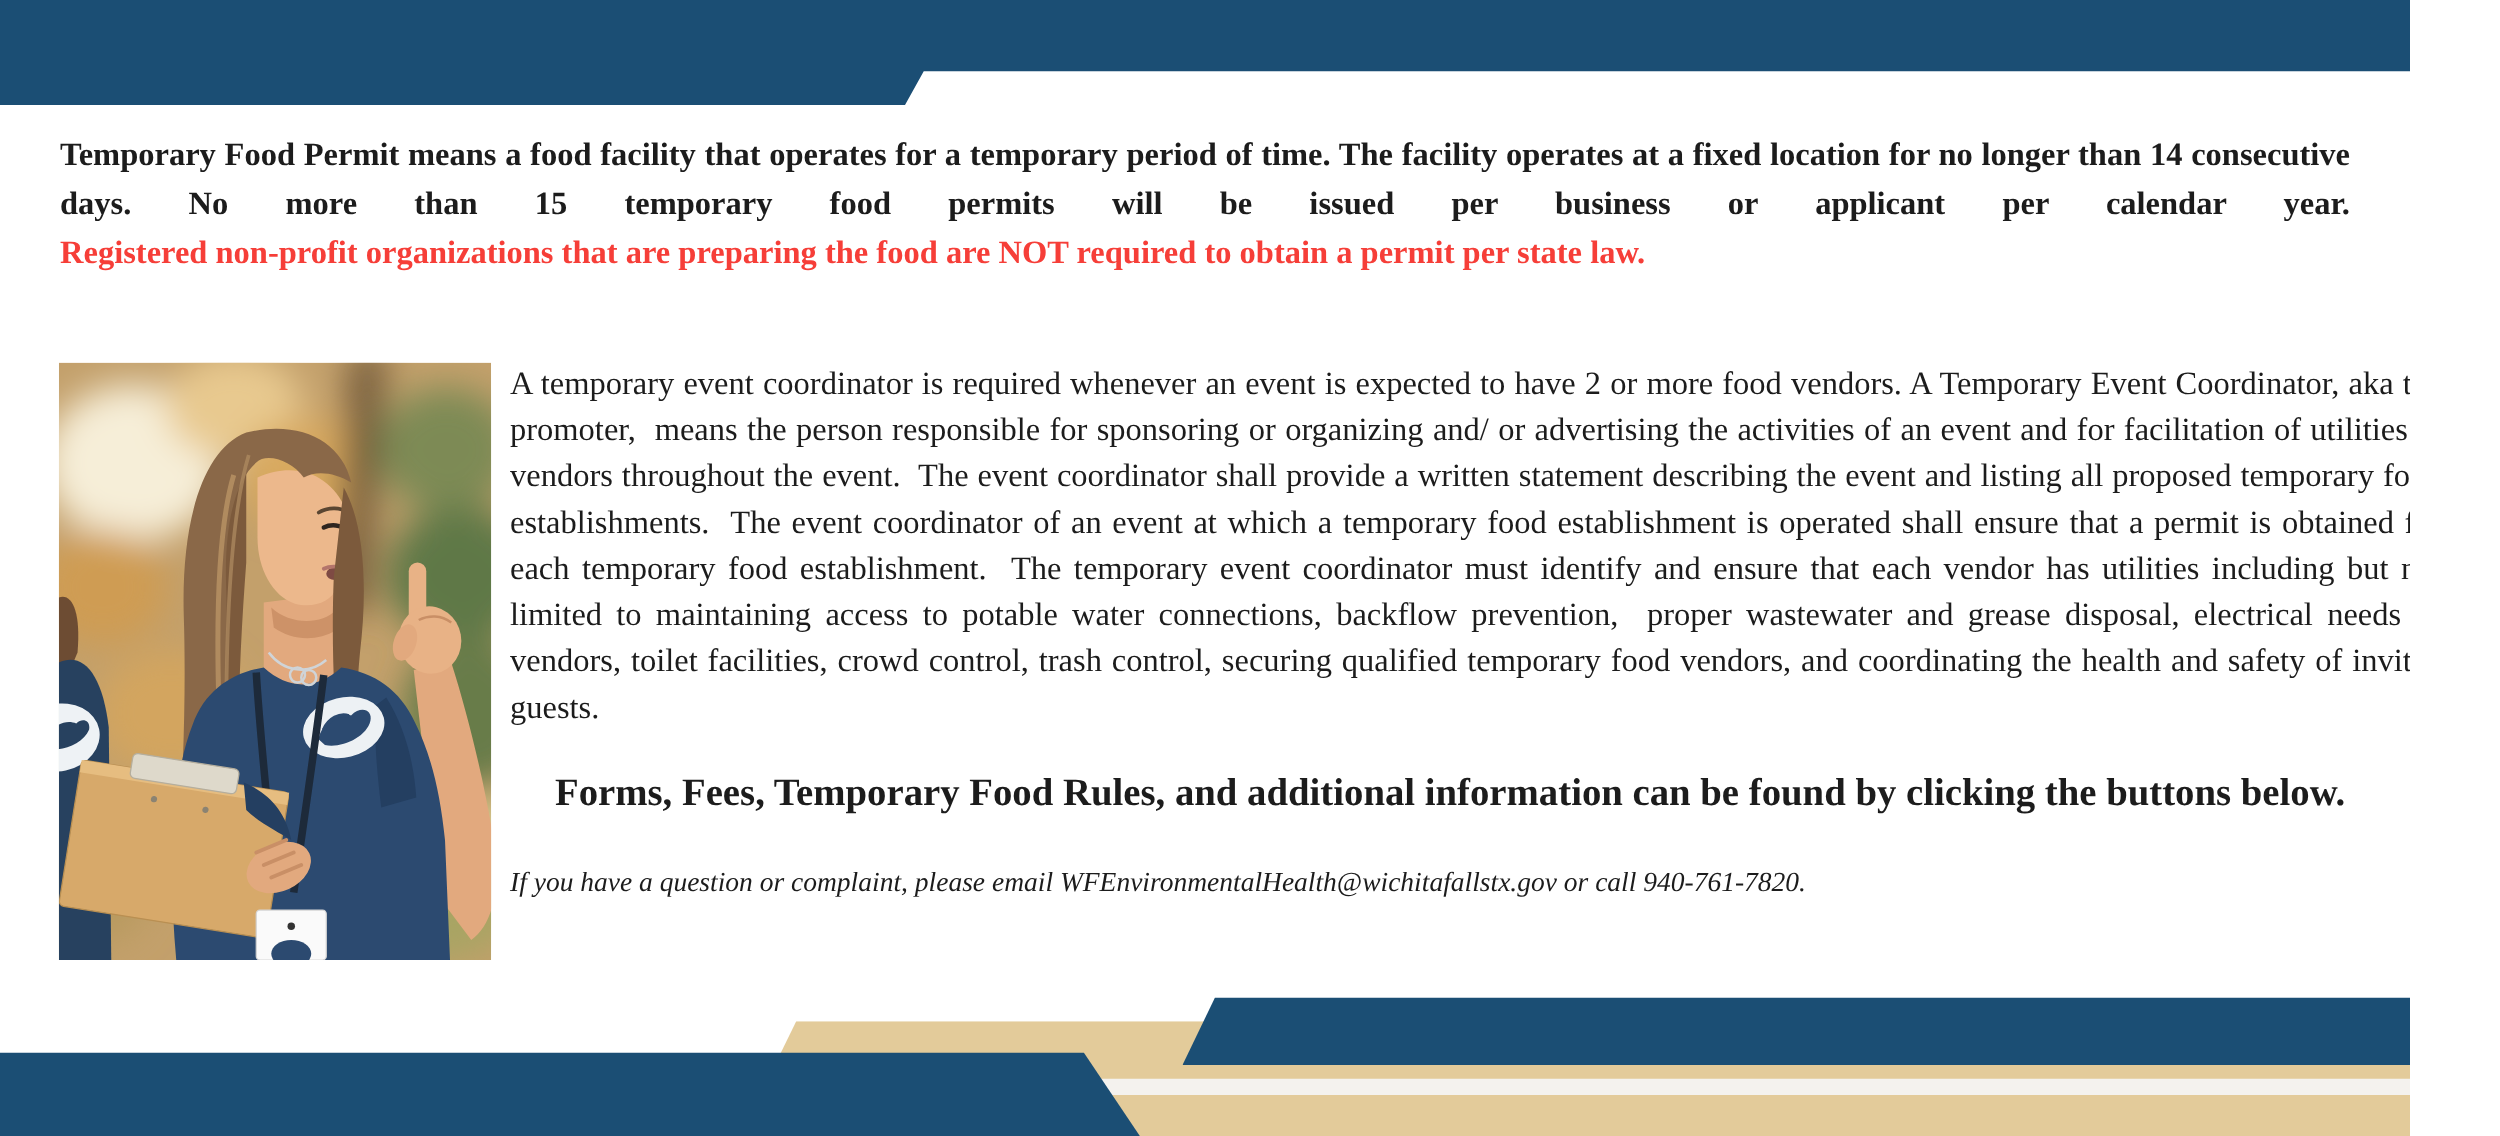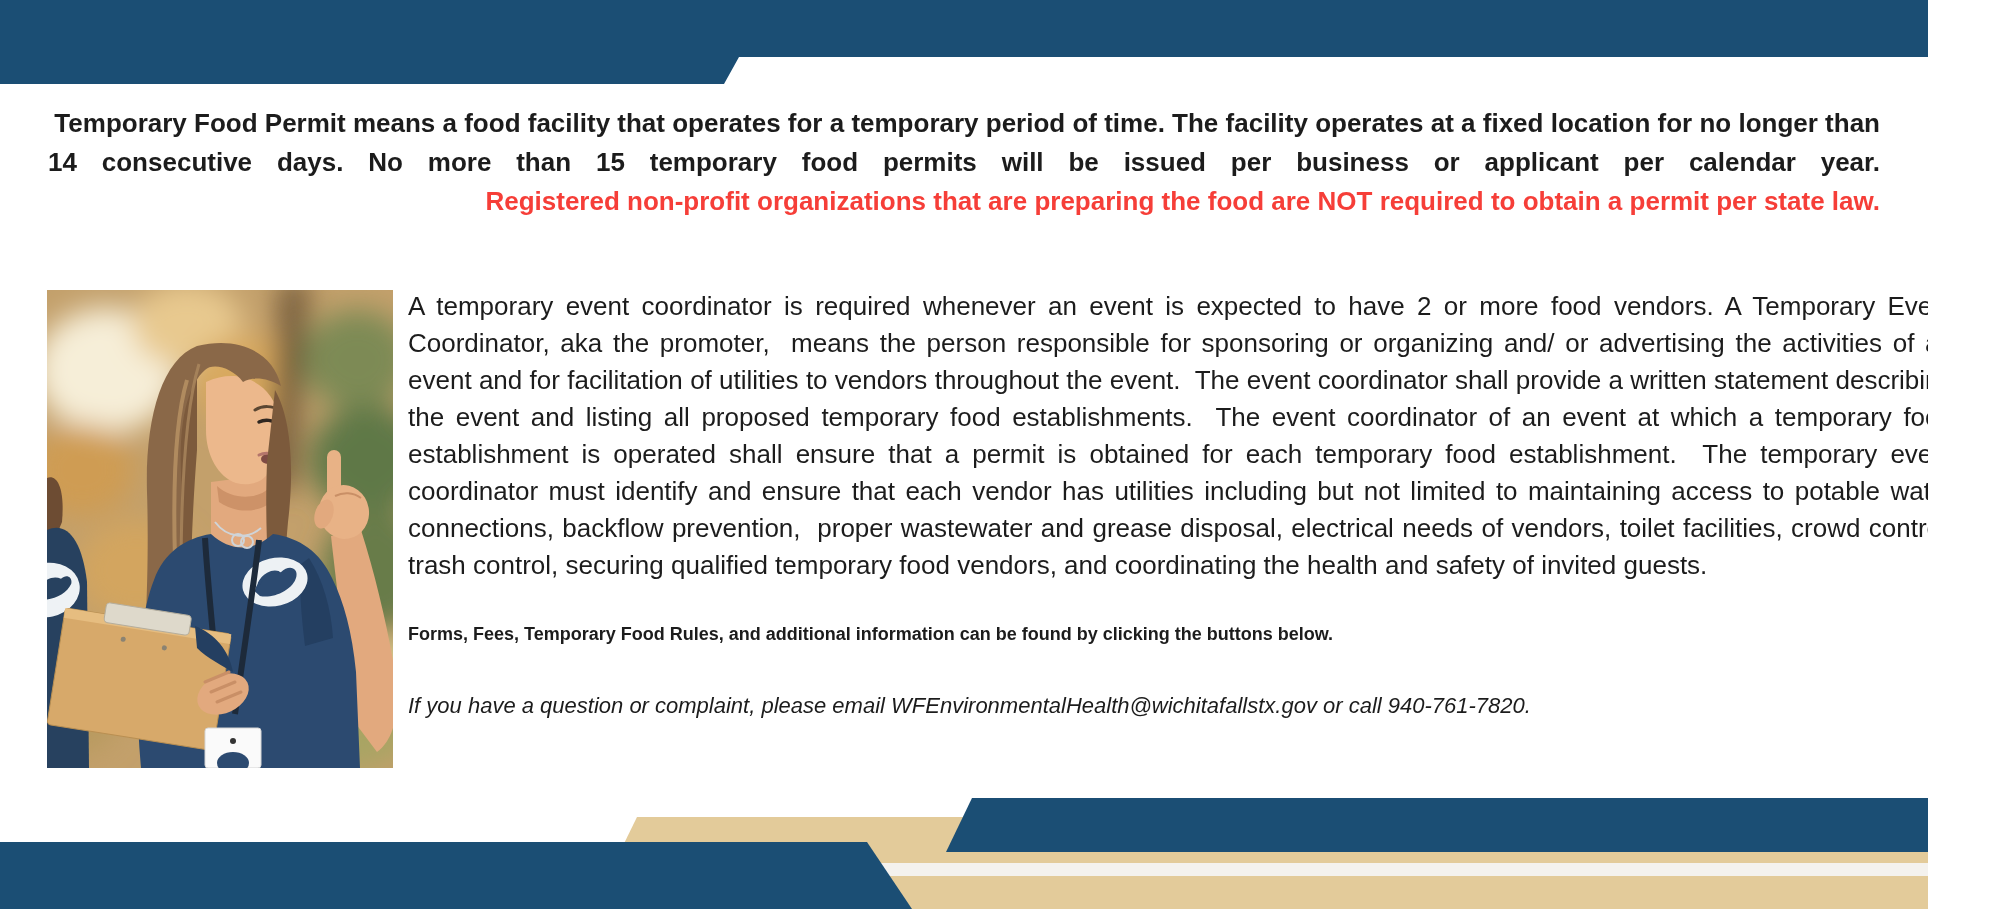--- a/index.html
+++ b/index.html
@@ -9,34 +9,34 @@
     --stripe-cream:#F4F2EE;
     --body-text:#1C1C1C;
   }
   *{box-sizing:border-box;margin:0;padding:0;}
   html,body{background:#ffffff;}
   .page{
     position:relative;
     width:1928px;height:909px;
     background:#ffffff;
     overflow:hidden;
-    font-family:Liberation Sans, sans-serif;
+    font-family:Liberation Serif, serif;
     color:var(--body-text);
   }
   
   .top-banner{
     position:absolute;inset:0;
     background:var(--banner-blue);
     clip-path:polygon(0 0,2000px 0,2000px 57px,739px 57px,724px 84px,0 84px);
   }
   
   .intro{
     position:absolute;left:48px;right:48px;top:104px;
   }
-  .intro p{font-size:26px;line-height:39px;text-align:right;}
+  .intro p{font-size:26px;line-height:39px;}
   .intro-bold{
     font-weight:700;
     text-align:justify;
     text-align-last:justify;
   }
   .intro-red{
     font-weight:700;
     color:var(--accent-red);
   }
   .intro-italic{
@@ -52,21 +52,21 @@
     position:absolute;left:408px;top:288px;width:1546px;
   }
   .body-par{
     font-size:26px;line-height:37px;
     text-align:justify;
     white-space:pre-wrap;
   }
   .forms-line{
     margin-top:34px;
     font-weight:700;
-    font-size:18px;line-height:32px;
+    font-size:31px;line-height:32px;margin-left:36px;
   }
   .contact-line{
     margin-top:40px;
     font-style:italic;
     font-size:22px;line-height:32px;
   }
   
   .decor{position:absolute;inset:0;pointer-events:none;}
   .stripe-tan{
     background:var(--stripe-tan);

